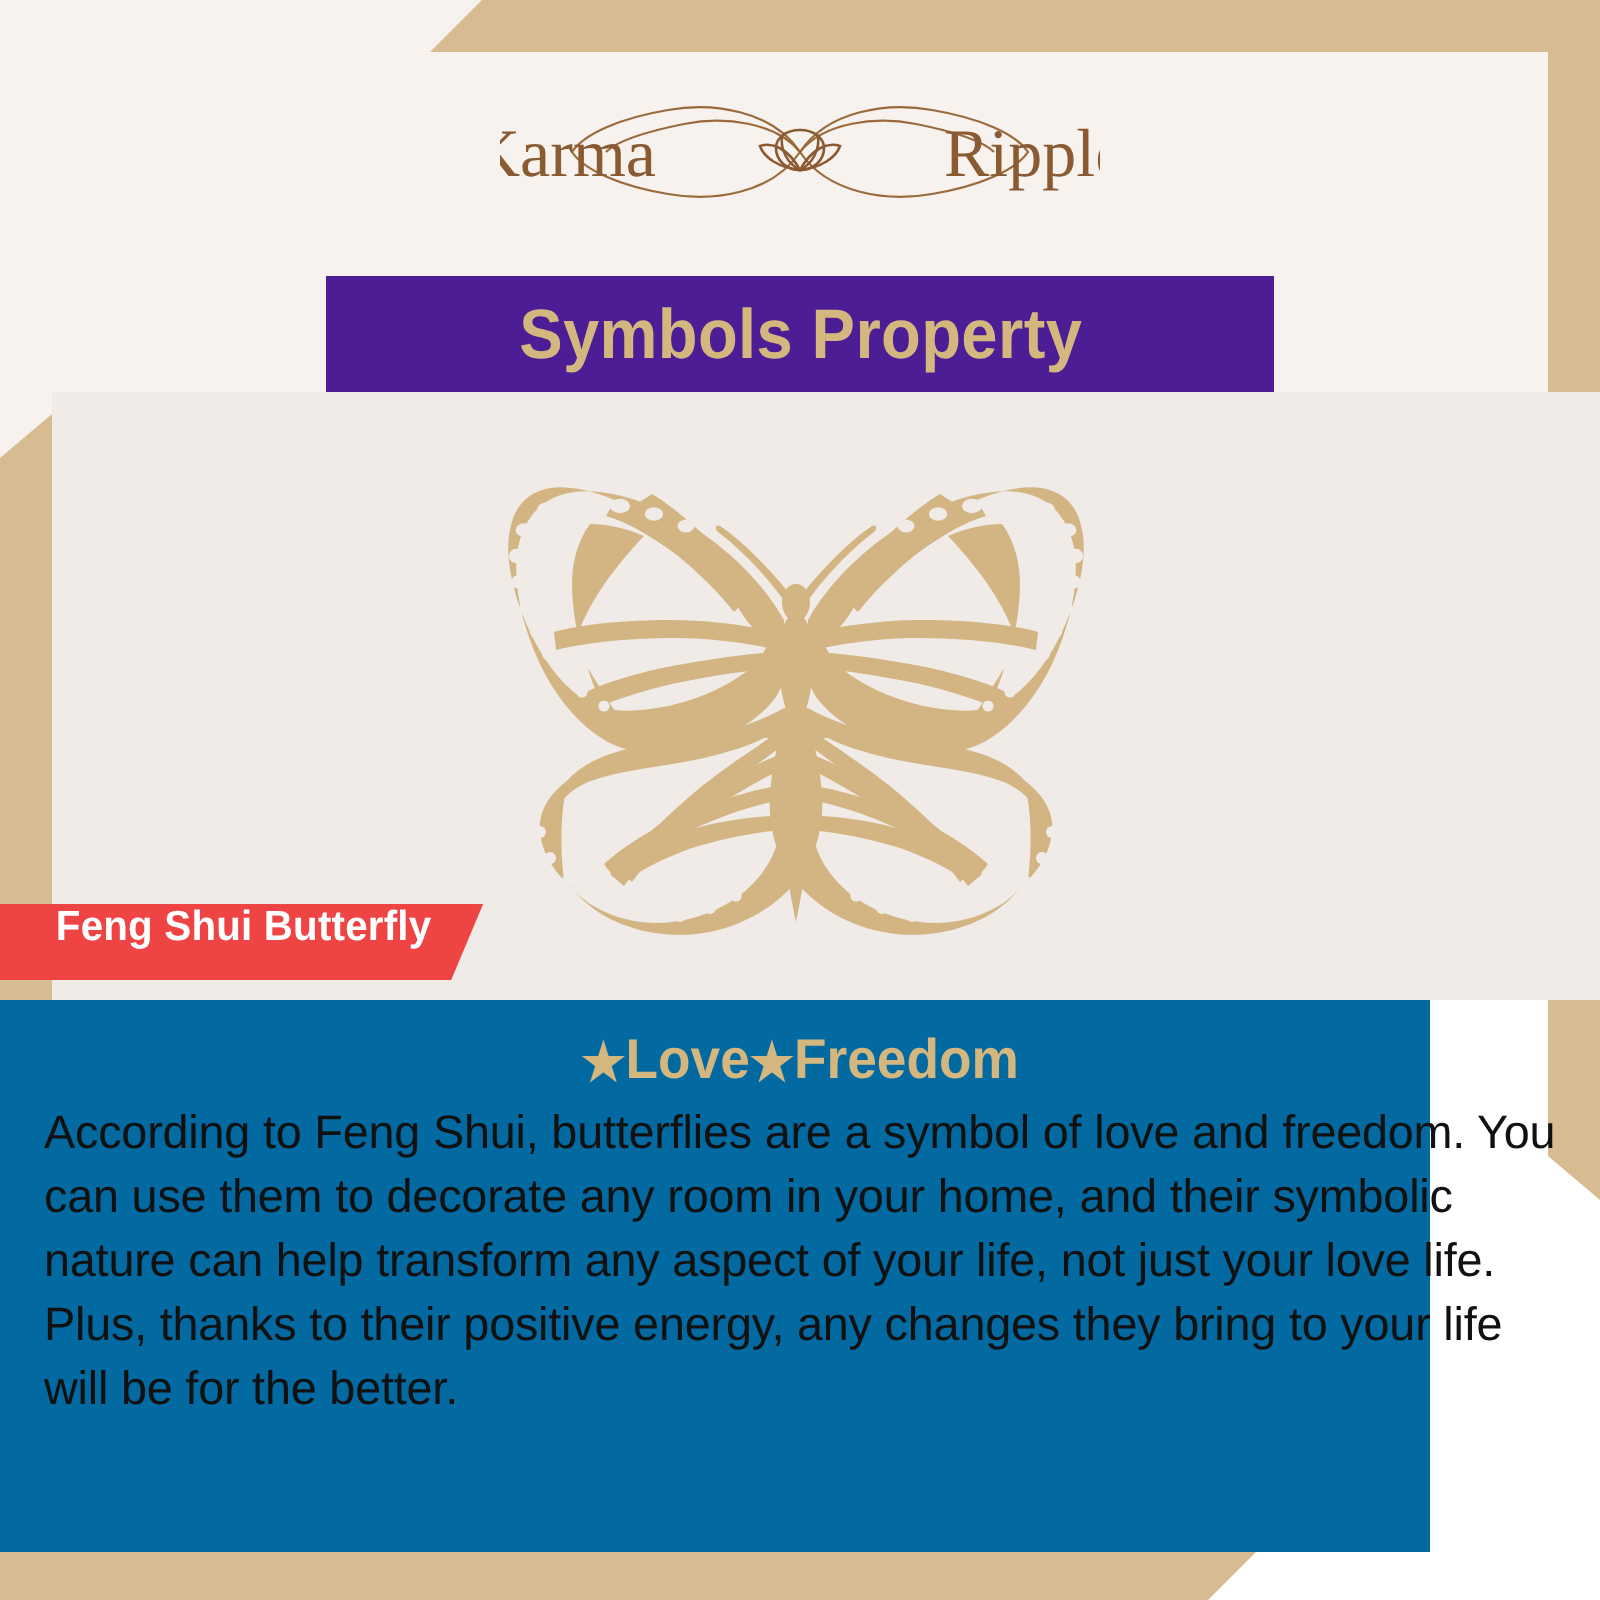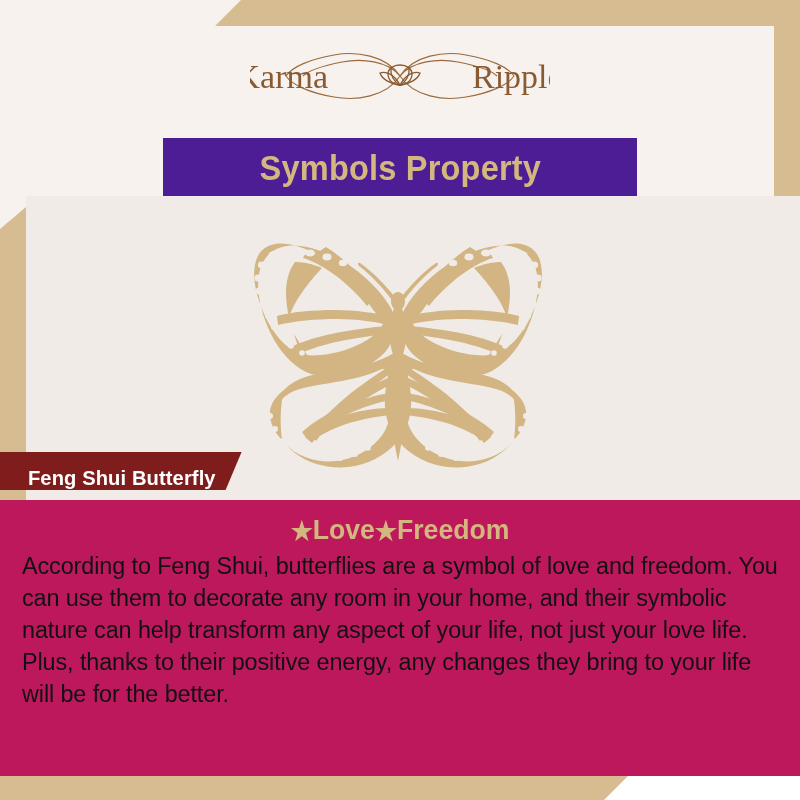--- a/index.html
+++ b/index.html
@@ -125,44 +125,44 @@
     margin-left: -30px;
     margin-top: 18px;
   }
 
   
   .ribbon {
     position: absolute;
     left: 0;
     top: 452px;
     height: 38px;
-    background: #7f1d1d;
+    background: #ef4444;
     padding: 0 22px 0 24px;
     display: flex;
-    align-items: flex-end;
+    align-items: flex-start;
     clip-path: polygon(0 0, 100% 0, calc(100% - 16px) 100%, 0 100%);
   }
   .ribbon-text {
     font-family: "Liberation Sans Narrow", "Liberation Sans", sans-serif;
     font-weight: bold;
     font-size: 21px;
     color: #ffffff;
     white-space: nowrap;
     transform: scaleX(0.96);
     letter-spacing: 0.1px;
   }
 
   
   .lower {
     position: absolute;
     left: 0;
     top: 500px;
-    width: 800px;
+    width: 715px;
     height: 276px;
-    background: #be185d;
+    background: #0369a1;
     text-decoration: underline;
   }
 
   .subhead {
     position: absolute;
     left: 0;
     top: 14px;
     width: 800px;
     text-align: center;
     font-family: "Liberation Sans Narrow", "Liberation Sans", sans-serif;

